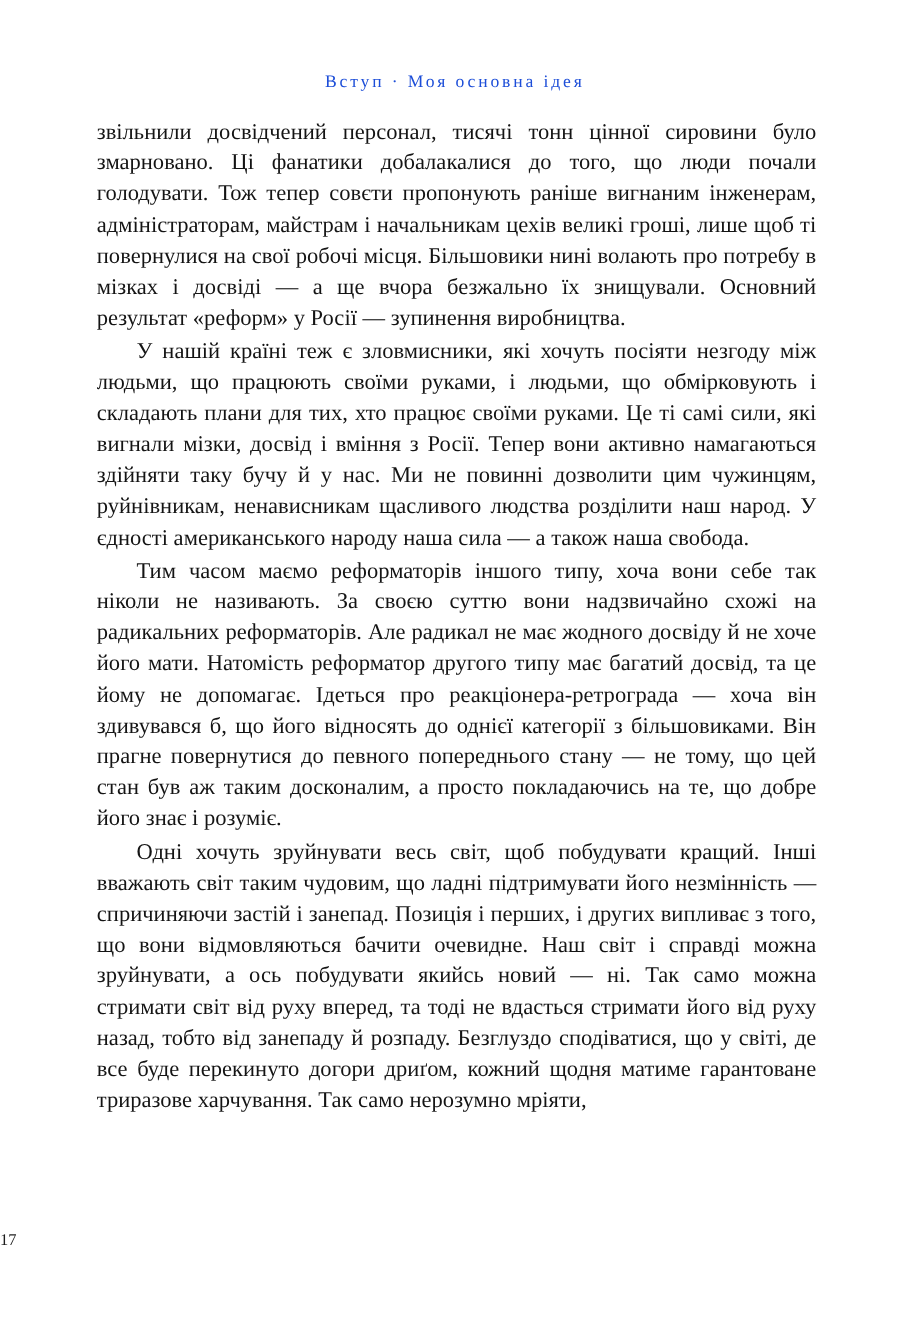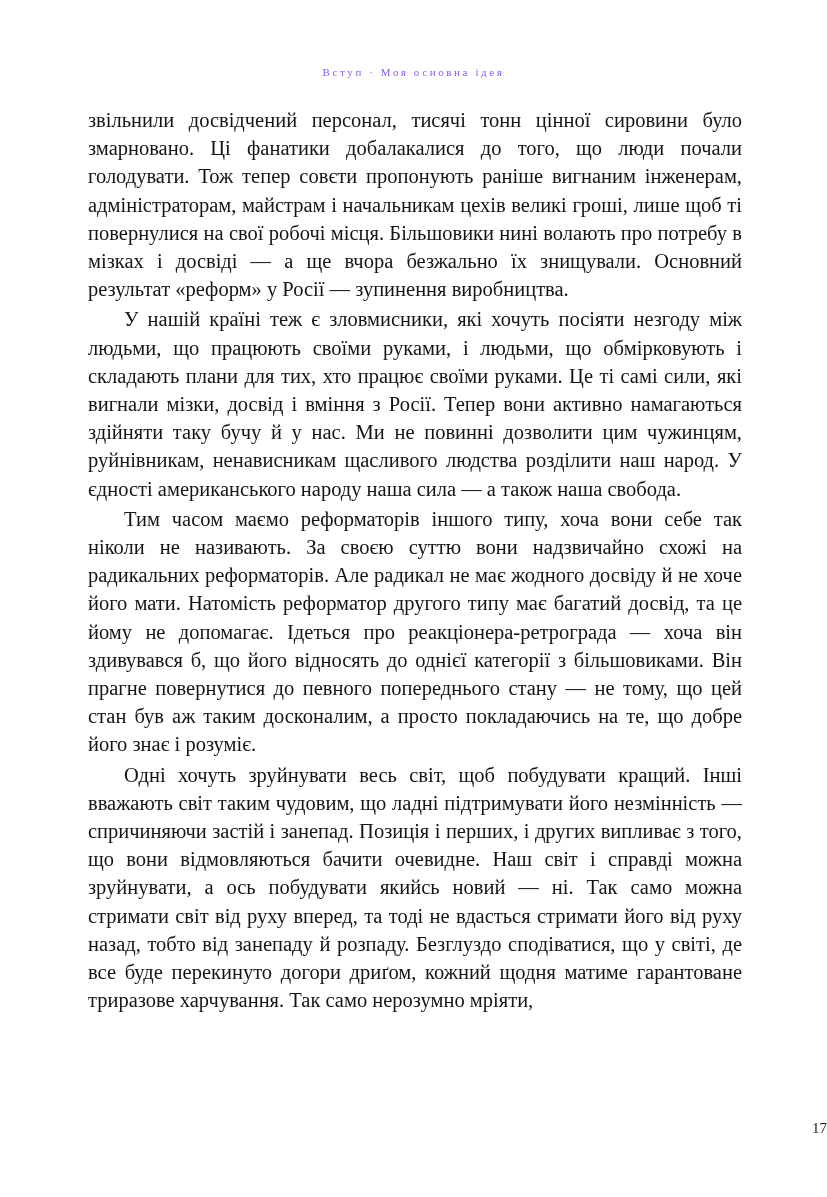--- a/index.html
+++ b/index.html
@@ -20,23 +20,23 @@
     height: 1197px;
     background: #ffffff;
     overflow: hidden;
   }
   .running-head {
     position: absolute;
     top: 66px;
     left: 0;
     width: 100%;
     text-align: center;
-    font-size: 11px;
+    font-size: 16px;
     letter-spacing: 2.6px;
-    color: #8b5cf6;
+    color: #1d4ed8;
   }
   .body-text {
     position: absolute;
     top: 104px;
     left: 86px;
     width: 658px;
     font-size: 20.5px;
     line-height: 28.2px;
     text-align: justify;
     text-justify: inter-word;
@@ -47,21 +47,21 @@
     padding: 0;
   }
   .body-text p.indent {
     text-indent: 36px;
   }
   .page-number {
     position: absolute;
     top: 1120px;
     left: 0;
     width: 100%;
-    text-align: right;
+    text-align: left;
     font-size: 15px;
     color: #1c1c1c;
   }
 </style>
 </head>
 <body>
 
 <div class="page">
 
   <div class="running-head">Вступ · Моя основна ідея</div>

